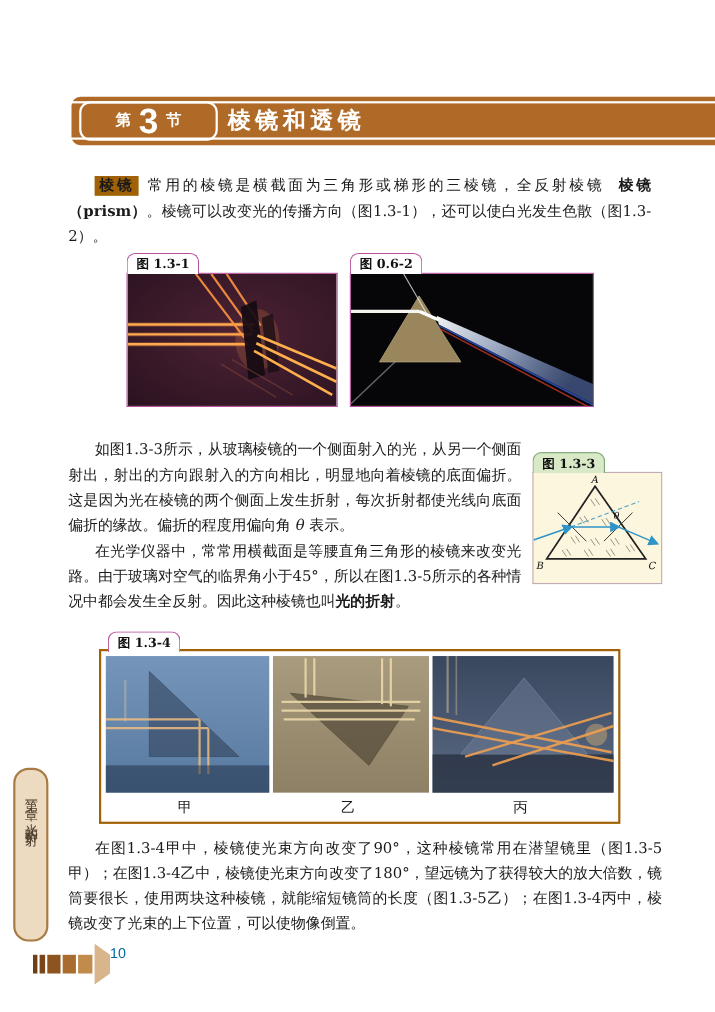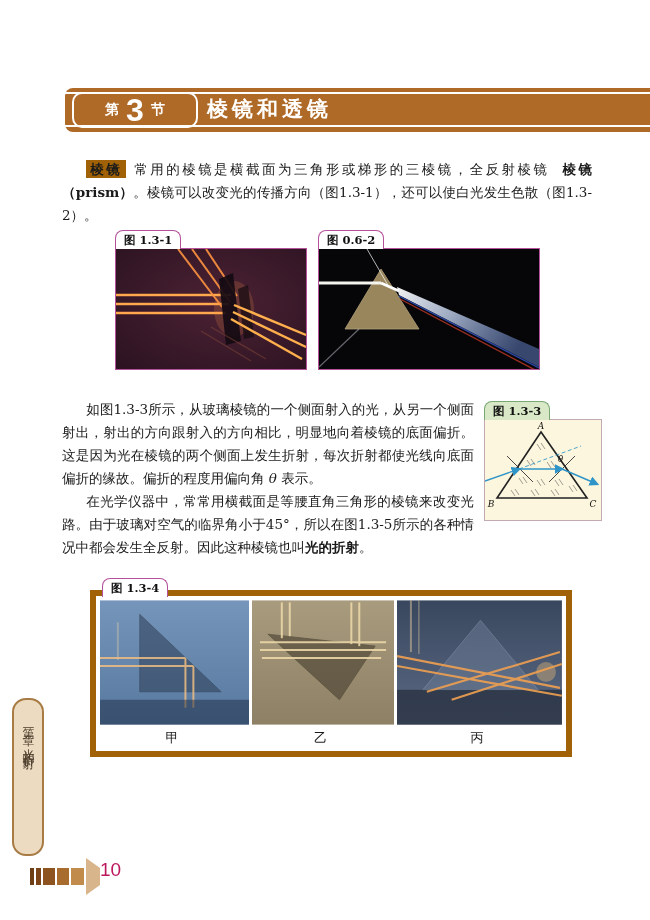--- a/index.html
+++ b/index.html
@@ -35,28 +35,28 @@
           line-height:18px;color:#111;position:relative;z-index:2;}
   .figtab.green{background:#d9e8c6;border-color:#7aa874;}
 
   
   .figrow{position:absolute;left:115px;top:230px;display:flex;gap:11px;}
   .figbox{display:flex;flex-direction:column;align-items:flex-start;}
   .photo{border:1px solid #b5519b;display:block;margin-top:-1px;}
 
   
   .para2block{position:absolute;left:62px;top:398px;width:540px;}
-  .fig133{float:right;width:118px;margin-left:10px;margin-top:2px;}
+  .fig133{float:right;width:118px;margin-left:10px;margin-top:12px;}
   .fig133-box{border:1px solid #c2aab4;background:#fbf6dd;margin-top:-1px;}
   .para2block p{position:static;font-size:13.5px;line-height:23px;text-align:justify;
                 margin:0 16px 0 0;text-indent:1.8em;}
 
   
   .fig134{position:absolute;left:90px;top:590px;width:470px;background:#fff;
-          border:6px solid #a16207;}
+          border:2px solid #a16207;}
   .fig134 > .figtab{position:absolute;top:-18px;left:6px;}
   .fig134 .photos{display:flex;gap:3px;padding:4px 4px 0 4px;}
   .fig134 .caps{display:flex;height:26px;align-items:center;}
   .fig134 .caps span{font-size:13px;text-align:center;}
   .cap-jia{width:152px;} .cap-yi{width:145px;} .cap-bing{width:168px;}
 
   
   .chapter-tab{position:absolute;left:12px;top:698px;width:32px;height:158px;
           background:#ecdbc0;border:2px solid #a87b45;border-radius:14px;
           display:flex;flex-direction:column;align-items:center;padding-top:18px;
@@ -70,21 +70,21 @@
           gap:2px;z-index:1;}
   .footer-arrow i{display:block;height:17px;}
   .fb1{width:4px;background:#6e3f14;}
   .fb2{width:5px;background:#7c4517;}
   .fb3{width:12px;background:#8d5420;}
   .fb4{width:12px;background:#a96c2f;}
   .fb5{width:13px;background:#c08b4b;}
   .fb-head{width:0;height:0;border-top:10px solid transparent;
           border-bottom:10px solid transparent;border-left:14px solid #d8b58a;}
   .page-number{position:absolute;left:100px;top:859px;
-          font-family:"Liberation Sans","DejaVu Sans",sans-serif;font-size:19px;color:#be185d;}
+          font-family:"Liberation Sans","DejaVu Sans",sans-serif;font-size:13px;color:#0369a1;}
 </style>
 </head>
 <body>
 
 <div class="page">
 
   <div class="header-bar">
     <div class="pinstripe"></div>
     <div class="section-box">
       <span class="sec-pre">第</span>
@@ -276,20 +276,21 @@
         </g>
       </svg>
     </div>
     <div class="caps">
       <span class="cap-jia">甲</span>
       <span class="cap-yi">乙</span>
       <span class="cap-bing">丙</span>
     </div>
   </div>
 
+  <p class="para p4 indent">在图1.3-4甲中，棱镜使光束方向改变了90°，这种棱镜常用在潜望镜里（图1.3-5甲）；在图1.3-4乙中，棱镜使光束方向改变了180°，望远镜为了获得较大的放大倍数，镜筒要很长，使用两块这种棱镜，就能缩短镜筒的长度（图1.3-5乙）；在图1.3-4丙中，棱镜改变了光束的上下位置，可以使物像倒置。</p>
 
   <div class="chapter-tab">
     <span class="ct1">第一章</span>
     <span class="ct2">光的折射</span>
   </div>
 
   <div class="footer-arrow">
     <i class="fb1"></i>
       <i class="fb2"></i>
       <i class="fb3"></i>

